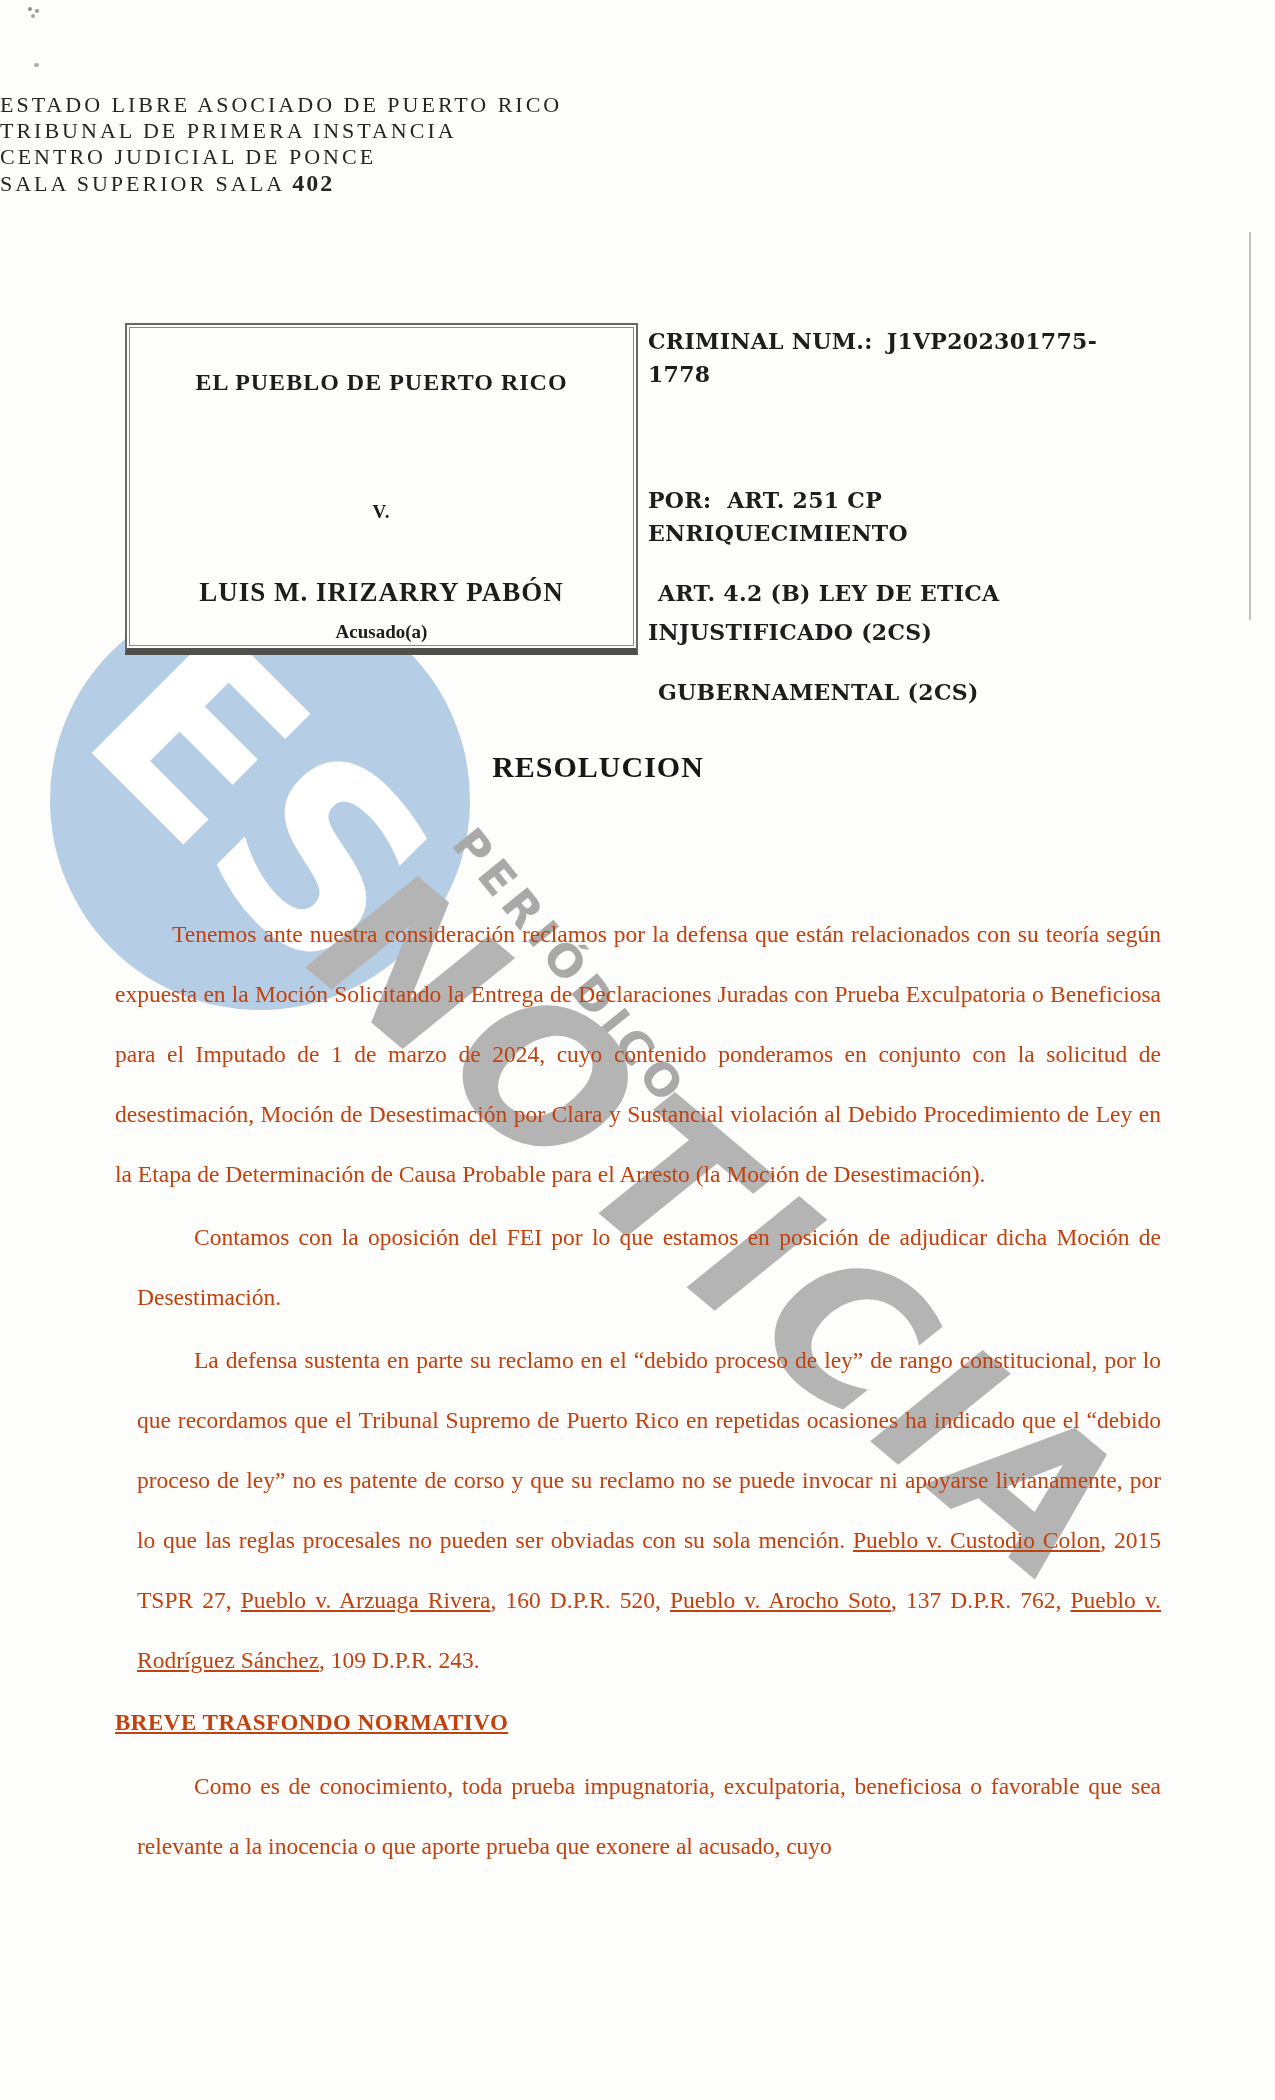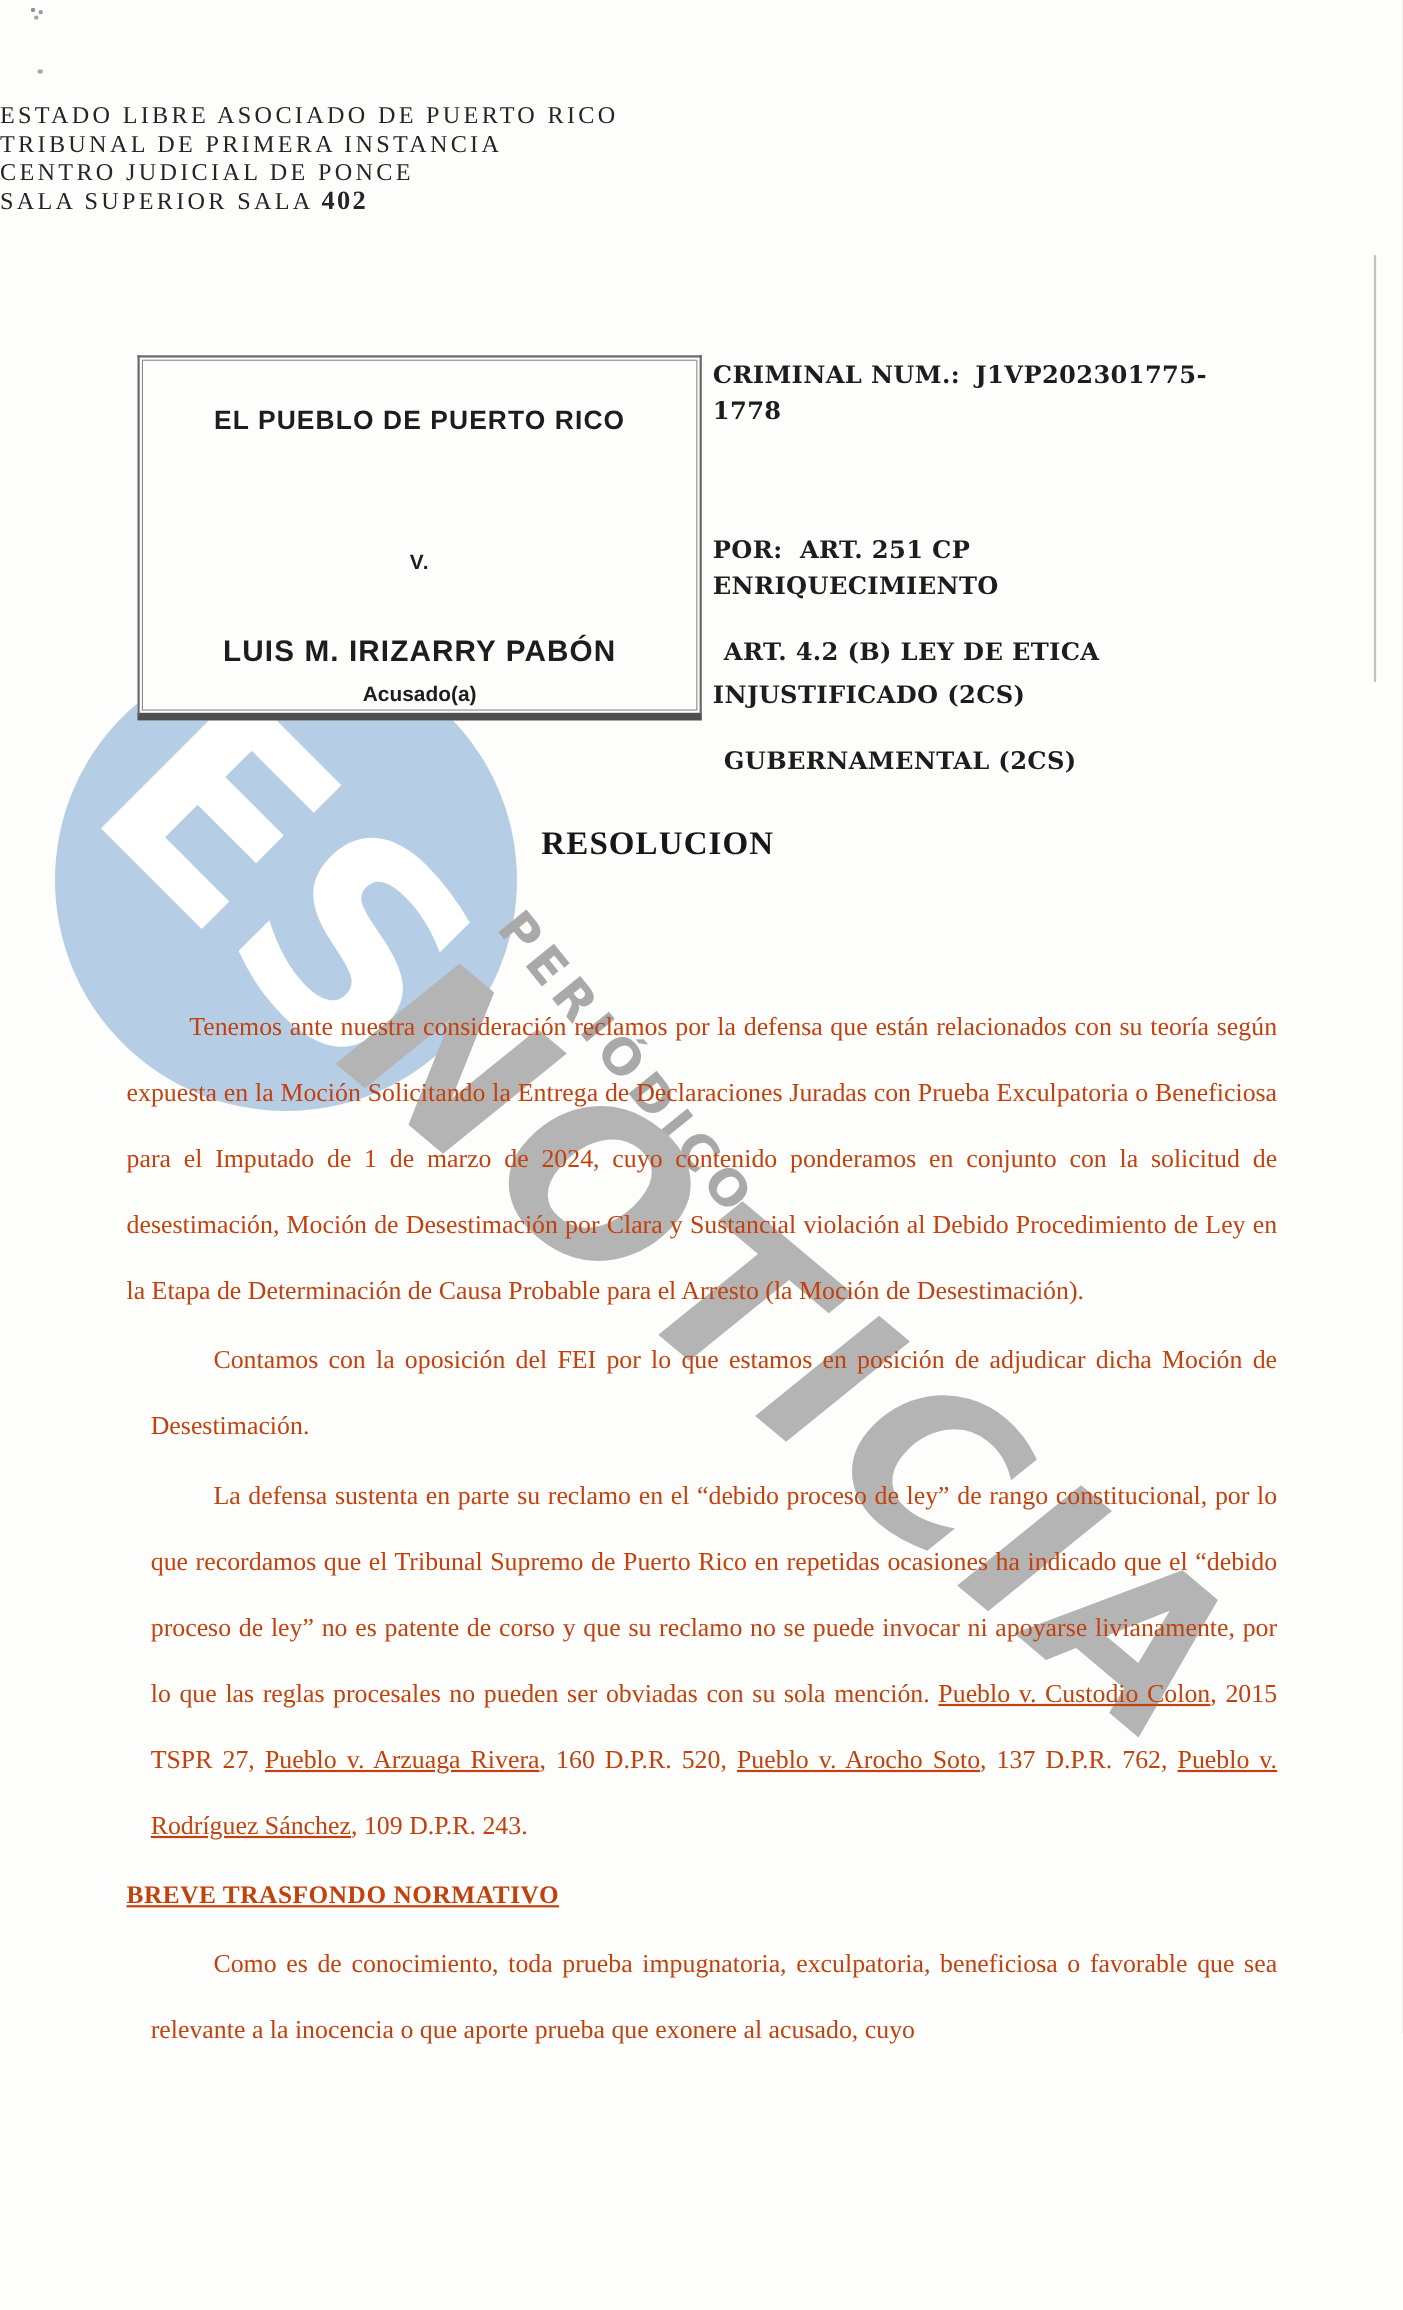--- a/index.html
+++ b/index.html
@@ -40,21 +40,21 @@
   .caption-box{
     position:absolute;left:125px;top:323px;width:513px;height:332px;
     background:#fdfdfc;border:2px solid #686868;border-bottom:7px solid #4f4f4f;
     box-sizing:border-box;
   }
   .caption-box .inner{
     position:absolute;inset:2px;border:1px solid #8a8a8a;
   }
   .caption-box .line{
     position:absolute;left:0;width:100%;text-align:center;
-    font-family:Liberation Sans, sans-serif;font-weight:bold;color:#1d1d1d;
+    font-family:Liberation Serif, serif;font-weight:bold;color:#1d1d1d;
   }
   .plaintiff{top:44px;font-size:24px;letter-spacing:1px;}
   .versus{top:176px;font-size:19px;letter-spacing:1px;}
   .defendant{top:252px;font-size:27px;letter-spacing:1px;}
   .defendant-role{top:296px;font-size:19px;}
   
   .case-info{
     position:absolute;left:648px;top:325px;width:480px;
     font-family:"DejaVu Serif",serif;font-weight:bold;font-size:22px;
     color:#1d1d1d;letter-spacing:.3px;

